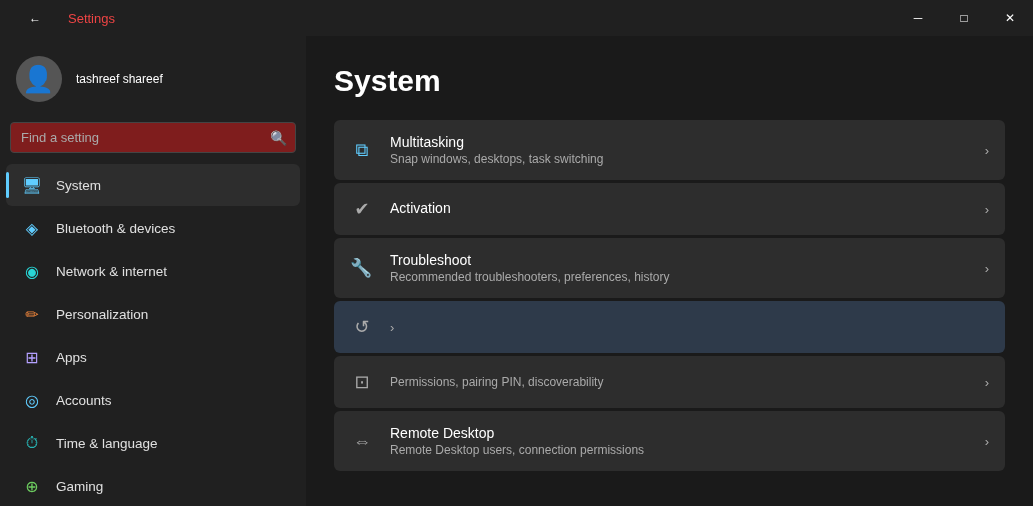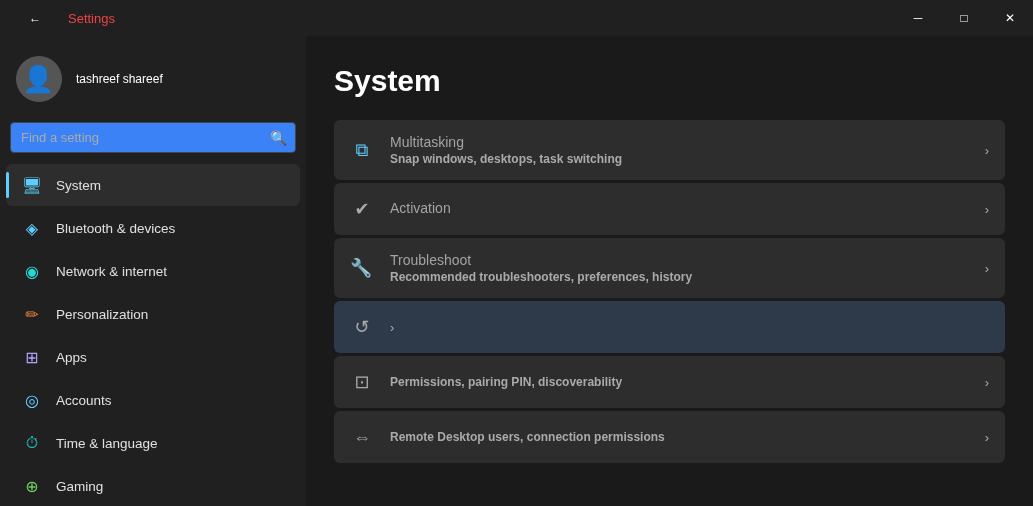--- a/index.html
+++ b/index.html
@@ -89,21 +89,21 @@
     .user-name {
       font-size: 12px;
       color: #fff;
     }
     .search-box {
       margin: 4px 10px 10px 10px;
       position: relative;
     }
     .search-input {
       width: 100%;
-      background: #3b82f6;
+      background: #7f1d1d;
       border: 1px solid #444;
       border-radius: 4px;
       color: #fff;
       font-size: 13px;
       padding: 7px 36px 7px 10px;
       outline: none;
     }
     .search-input::placeholder { color: #aaa; }
     .search-icon-btn {
       position: absolute;
@@ -197,27 +197,26 @@
       justify-content: center;
       flex-shrink: 0;
       color: #c8c8c8;
       font-size: 18px;
     }
     .setting-item-text {
       flex: 1;
     }
     .setting-item-title {
       font-size: 14px;
-      color: #a3a3a3;
+      color: #ffffff;
       margin-bottom: 2px;
     }
     .setting-item-desc {
       font-size: 12px;
       color: #aaa;
-      font-weight: bold;
     }
     .setting-item-chevron {
       color: #aaa;
       font-size: 13px;
       flex-shrink: 0;
     }
   </style>
 </head>
 <body>
 
@@ -317,20 +316,21 @@
         <div class="setting-item">
     <span class="setting-item-icon" style="color:#aaa;">⊡</span>
     <div class="setting-item-text">
       <div class="setting-item-desc">Permissions, pairing PIN, discoverability</div>
     </div>
     <span class="setting-item-chevron">›</span>
   </div>
         <div class="setting-item">
     <span class="setting-item-icon" style="color:#aaa;">⇔</span>
     <div class="setting-item-text">
+      <div class="setting-item-title">Remote Desktop</div>
       <div class="setting-item-desc">Remote Desktop users, connection permissions</div>
     </div>
     <span class="setting-item-chevron">›</span>
   </div>
       </div>
   </div>
 
 </div>
 
 </body></html>

